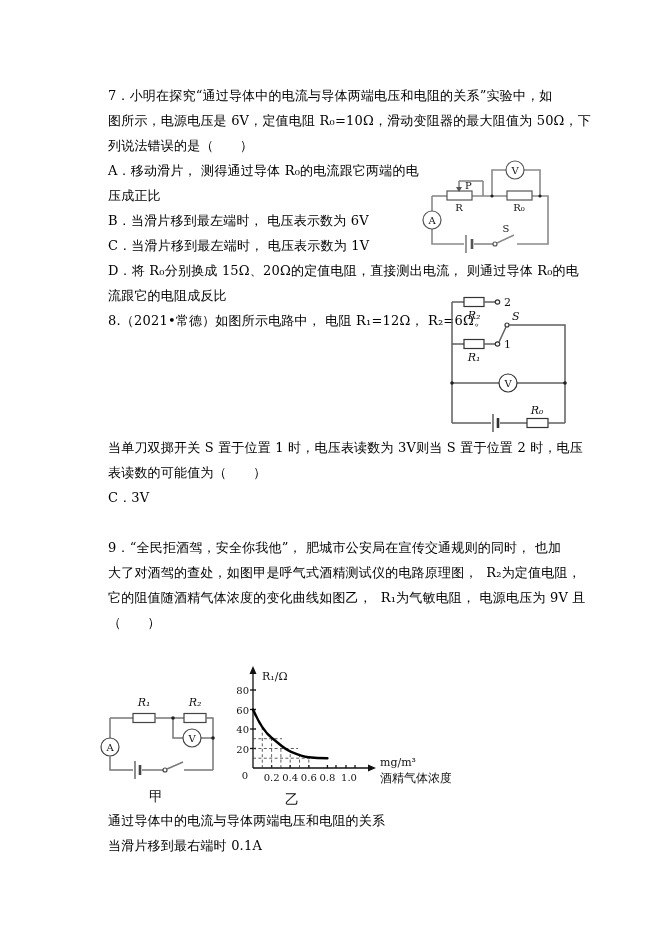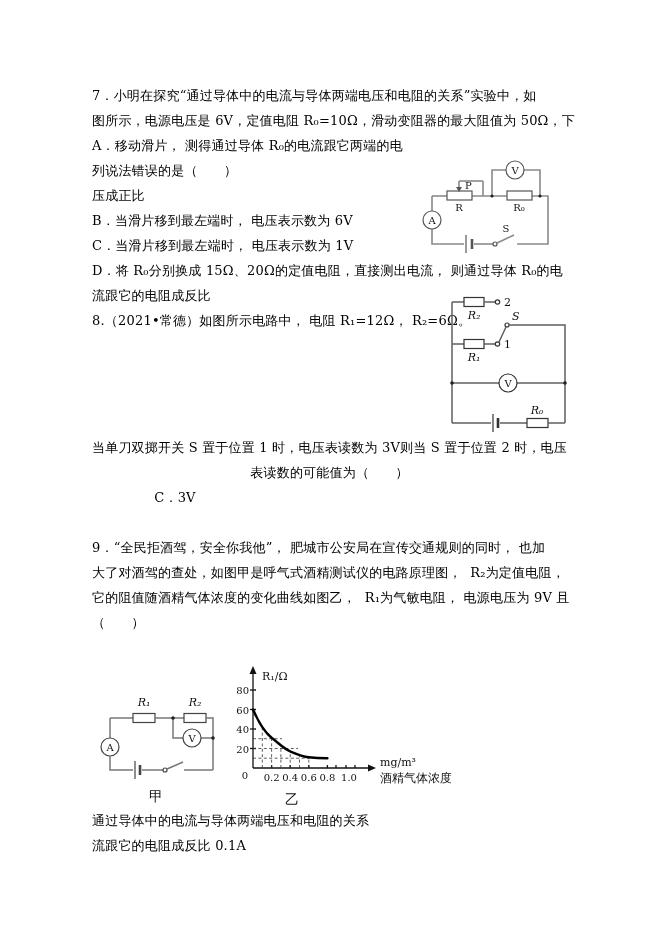--- a/index.html
+++ b/index.html
@@ -1,20 +1,20 @@
 <!DOCTYPE html>
 <html><head>
 <meta charset="utf-8">
 <style>
   html,body{margin:0;padding:0;background:#ffffff;}
   .page{
     position:relative;width:661px;height:935px;background:#ffffff;overflow:hidden;
     font-family:"DejaVu Serif","Liberation Serif",serif;color:#000000;
   }
-  .block{position:absolute;left:92px;}
+  .block{position:absolute;left:108px;}
   .ln{
     height:25px;line-height:25px;font-size:13px;white-space:pre;
     letter-spacing:0.2px;color:#000;
   }
   .optrow{display:flex;height:25px;}
   .opt{width:166px;line-height:25px;font-size:13px;white-space:pre;letter-spacing:0.2px;}
   .fig{position:absolute;}
   svg text{font-family:"DejaVu Serif","Liberation Serif",serif;fill:#111;}
   .wire7{stroke:#8a8a8a;stroke-width:1.6;fill:none;}
   .comp7{stroke:#555;stroke-width:1.2;fill:#fff;}
@@ -28,48 +28,48 @@
   .dot{fill:#222;stroke:none;}
 </style>
 </head>
 <body>
 
 <div class="page">
 
   <div class="block" style="top:83px;">
     <div class="ln">7．小明在探究“通过导体中的电流与导体两端电压和电阻的关系”实验中，如</div>
     <div class="ln">图所示，电源电压是 6V，定值电阻 R₀=10Ω，滑动变阻器的最大阻值为 50Ω，下</div>
+    <div class="ln">列说法错误的是（　　）</div>
     <div class="ln">A．移动滑片， 测得通过导体 R₀的电流跟它两端的电</div>
-    <div class="ln">列说法错误的是（　　）</div>
     <div class="ln">压成正比</div>
     <div class="ln">B．当滑片移到最左端时， 电压表示数为 6V</div>
     <div class="ln">C．当滑片移到最左端时， 电压表示数为 1V</div>
     <div class="ln">D．将 R₀分别换成 15Ω、20Ω的定值电阻，直接测出电流， 则通过导体 R₀的电</div>
     <div class="ln">流跟它的电阻成反比</div>
     <div class="ln">8.（2021•常德）如图所示电路中， 电阻 R₁=12Ω， R₂=6Ω。</div>
   </div>
 
-  <div class="block" style="top:435px;text-align:center;">
+  <div class="block" style="top:435px;">
     <div class="ln">当单刀双掷开关 S 置于位置 1 时，电压表读数为 3V则当 S 置于位置 2 时，电压</div>
     <div class="ln">表读数的可能值为（　　）</div>
     <div class="optrow">
       <div class="opt">C．3V</div>
     </div>
   </div>
 
   <div class="block" style="top:535px;">
     <div class="ln">9．“全民拒酒驾，安全你我他”， 肥城市公安局在宣传交通规则的同时， 也加</div>
     <div class="ln">大了对酒驾的查处，如图甲是呼气式酒精测试仪的电路原理图，  R₂为定值电阻，</div>
     <div class="ln">它的阻值随酒精气体浓度的变化曲线如图乙，  R₁为气敏电阻， 电源电压为 9V 且</div>
     <div class="ln">（　　）</div>
   </div>
 
   <div class="block" style="top:808px;">
     <div class="ln">通过导体中的电流与导体两端电压和电阻的关系</div>
-    <div class="ln">流跟它的电阻成反比 0.1A</div>
+    <div class="ln">当滑片移到最右端时 0.1A</div>
   </div>
 
   <div class="fig" style="left:420px;top:158px;">
     <svg width="150" height="100" viewBox="0 0 150 100">
 
       <polyline class="wire7" points="12,38 12,53"></polyline>
       <polyline class="wire7" points="12,71 12,86 44,86"></polyline>
       <polyline class="wire7" points="12,38 27,38"></polyline>
       <polyline class="wire7" points="52,38 87,38"></polyline>
       <polyline class="wire7" points="112,38 128,38 128,86 97,86"></polyline>

